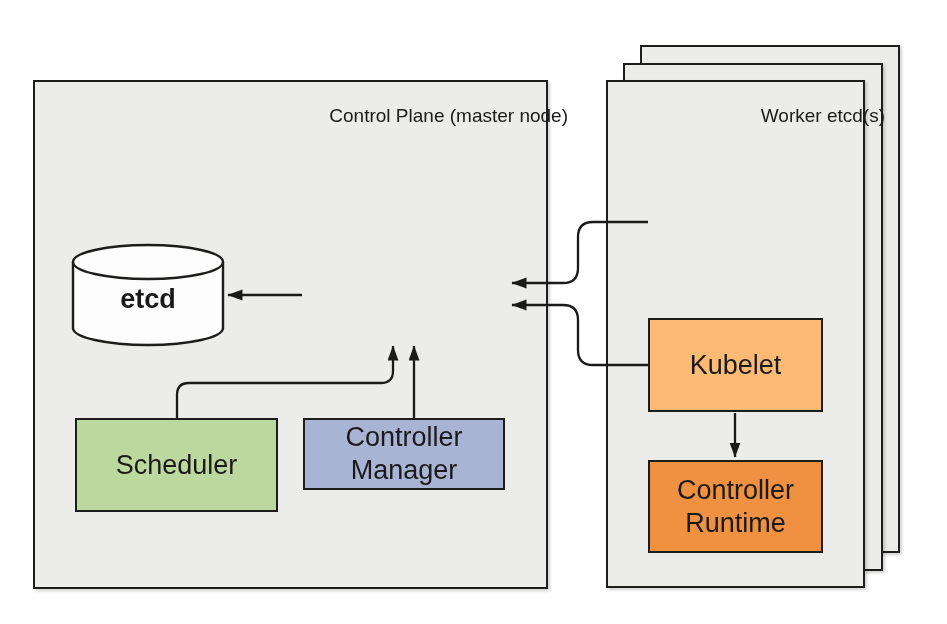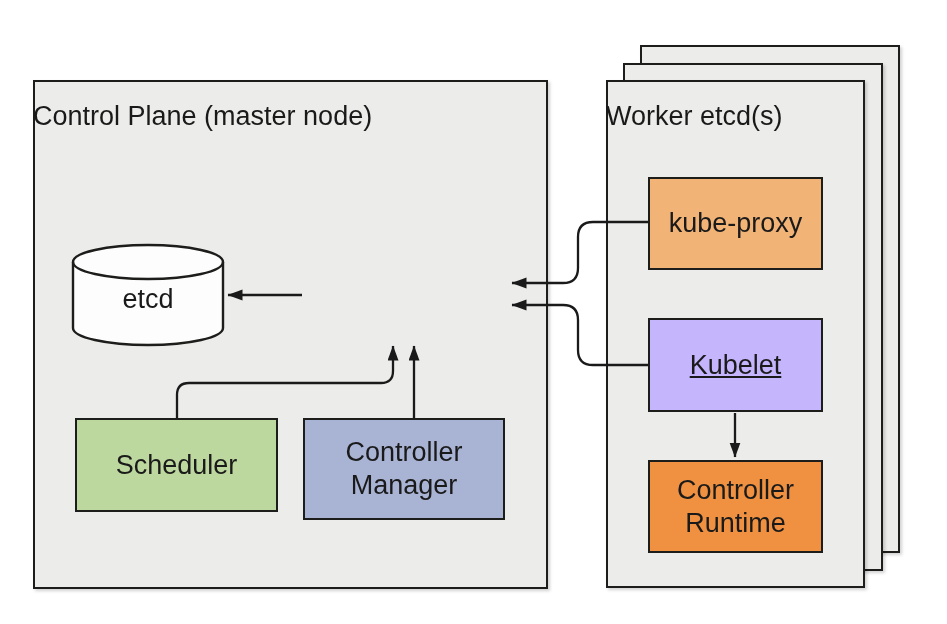--- a/index.html
+++ b/index.html
@@ -5,64 +5,63 @@
   html,body{margin:0;padding:0;background:#ffffff;}
   .canvas{
     position:relative;width:947px;height:624px;background:#ffffff;overflow:hidden;
     font-family:"Liberation Sans","DejaVu Sans",sans-serif;color:#1a1a1a;
   }
   .gray-box{
     position:absolute;background:#ececea;border:2px solid #1d1d1b;box-sizing:border-box;
     box-shadow:2px 2px 3px rgba(0,0,0,0.18);
   }
   .title{
-    position:absolute;text-align:left;font-size:27px;line-height:30px;z-index:1;
+    position:absolute;text-align:right;font-size:19px;line-height:30px;z-index:1;
     letter-spacing:0px;
+    padding-left:20px;
   }
   .node{
     position:absolute;border:2px solid #1d1d1b;box-sizing:border-box;z-index:1;
     display:flex;align-items:center;justify-content:center;text-align:center;
     font-size:27px;line-height:33px;padding:4px 14px;
   }
   .node.api{background:#a6d8e1;}
   .node.scheduler{background:#bdd89e;}
   .node.cm{background:#a9b4d5;}
   .node.kproxy{background:#f1b376;}
-  .node.kubelet{background:#c4b5fd;text-decoration:underline;}
+  .node.kubelet{background:#fdba74;}
   .node.cruntime{background:#ef9140;justify-content:flex-end;}
   #overlay{position:absolute;left:0;top:0;z-index:2;pointer-events:none;}
   .etcd-label{
     position:absolute;left:73px;top:284px;width:150px;z-index:3;text-align:center;
     font-size:27px;
+    font-weight:bold;
   }
 </style>
 </head>
 <body>
 
 <div class="canvas">
 
   <div class="gray-box" style="left:640px;top:45px;width:260px;height:508px;"></div>
   <div class="gray-box" style="left:623px;top:63px;width:260px;height:508px;"></div>
   <div class="gray-box" style="left:606px;top:80px;width:259px;height:508px;"></div>
 
   <div class="gray-box" style="left:33px;top:80px;width:515px;height:509px;"></div>
 
   <div class="title" style="left:33px;top:101px;width:515px;">Control Plane (master node)</div>
   <div class="title" style="left:606px;top:101px;width:259px;">Worker etcd(s)</div>
 
   <div class="node scheduler" style="left:75px;top:418px;width:203px;height:94px;">
     <span>Scheduler</span>
   </div>
-  <div class="node cm" style="left:303px;top:418px;width:202px;height:102px;">
+  <div class="node cm" style="left:303px;top:418px;width:202px;height:72px;">
     <span>Controller Manager</span>
   </div>
 
-  <div class="node kproxy" style="left:648px;top:177px;width:175px;height:93px;">
-    <span>kube-proxy</span>
-  </div>
   <div class="node kubelet" style="left:648px;top:318px;width:175px;height:94px;">
     <span>Kubelet</span>
   </div>
   <div class="node cruntime" style="left:648px;top:460px;width:175px;height:93px;">
     <span>Controller Runtime</span>
   </div>
 
   <svg id="overlay" width="947" height="624" viewBox="0 0 947 624">
     <defs>
       <marker id="arrow" markerUnits="userSpaceOnUse" markerWidth="16" markerHeight="12" refX="14.5" refY="5.5" orient="auto">

